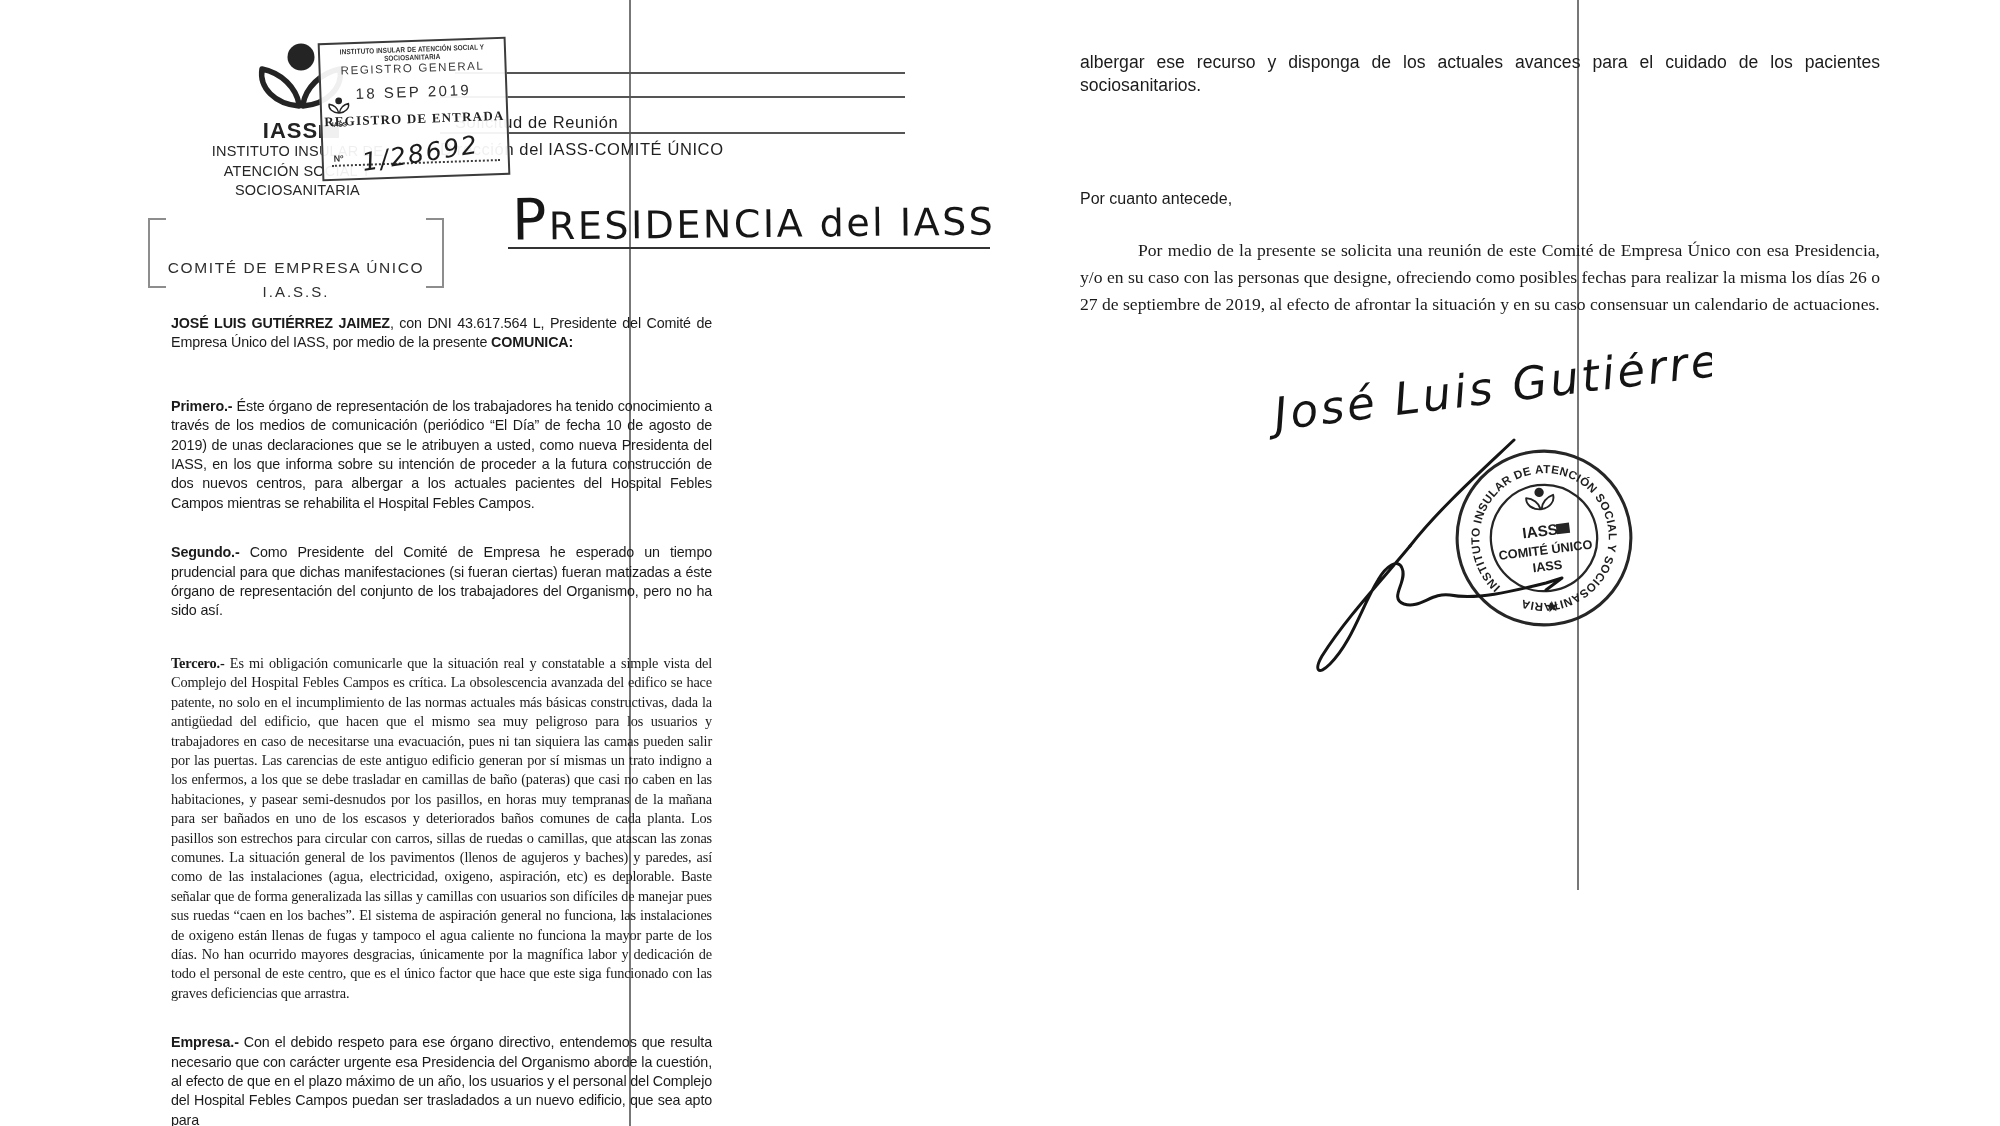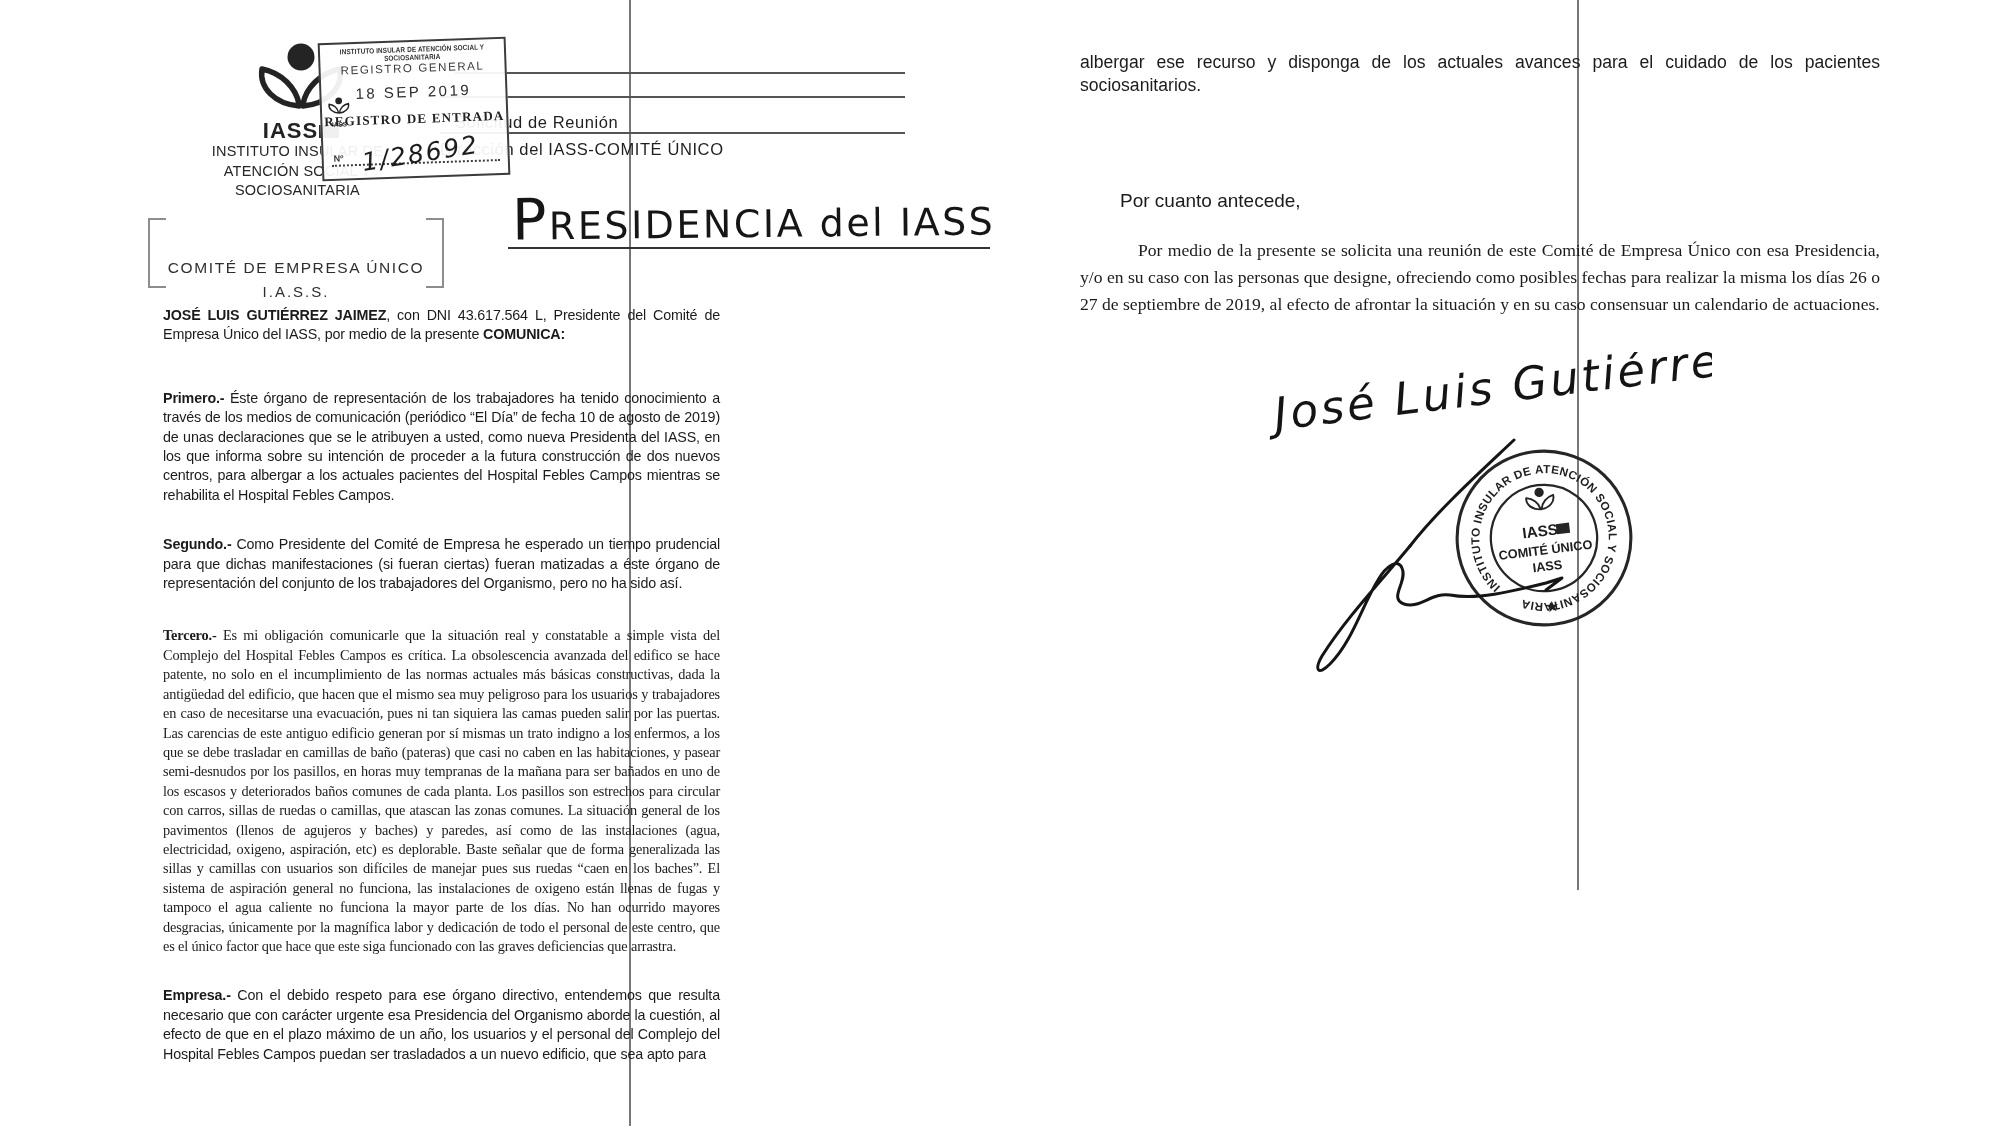--- a/index.html
+++ b/index.html
@@ -44,30 +44,30 @@
   .bracket.l{left:0;border-left:2px solid #8d8d8d;border-top:2px solid #8d8d8d;border-bottom:2px solid #8d8d8d;}
   .bracket.r{right:0;border-right:2px solid #8d8d8d;border-top:2px solid #8d8d8d;border-bottom:2px solid #8d8d8d;}
   .committee-text{position:absolute;left:16px;right:16px;top:13px;text-align:center;color:#2e2e2e;margin-top:28px;}
   .committee-text .l1{font-size:15.5px;letter-spacing:1.6px;}
   .committee-text .l2{font-size:15px;letter-spacing:2px;margin-top:6px;}
   
   .body-left{
     position:absolute;left:155px;top:298px;width:573px;
     font-size:14.3px;line-height:19.4px;letter-spacing:-.15px;text-align:justify;color:#1b1b1b;
   }
-  .body-left p{margin:8px;}
+  .body-left p{margin:16px;}
   .b{font-weight:bold;}
   .mb-intro{margin-bottom:44px!important;}
   .mb-p1{margin-bottom:30px!important;}
   .mb-p2{margin-bottom:33px!important;}
   .mb-p3{margin-bottom:30px!important;font-family:Liberation Serif, serif;}
   
   .p2-cont{position:absolute;left:1080px;top:51px;width:800px;
     font-size:17.6px;line-height:23.4px;text-align:justify;color:#1b1b1b;}
-  .p2-antecede{position:absolute;left:1120px;top:190px;font-size:19px;color:#1b1b1b;}
+  .p2-antecede{position:absolute;left:1080px;top:190px;font-size:16px;color:#1b1b1b;}
   .p2-request{position:absolute;left:1080px;top:237px;width:800px;
     font-size:17.6px;line-height:27px;text-align:justify;text-indent:58px;color:#1b1b1b;font-family:Liberation Serif, serif;}
   .signature-svg{position:absolute;left:1262px;top:352px;z-index:6;}
   .roundstamp-svg{position:absolute;left:1452px;top:446px;z-index:5;}
   .sig-name{font-family:"DejaVu Sans",sans-serif;font-style:italic;letter-spacing:3px;fill:#141414;}
   .ring-text{font-family:"Liberation Sans",sans-serif;font-size:11.4px;font-weight:bold;letter-spacing:.4px;fill:#1e1e1e;}
   .stamp-center-t{font-family:"Liberation Sans",sans-serif;font-weight:bold;fill:#1e1e1e;text-anchor:middle;}
 </style>
 </head>
 <body>

